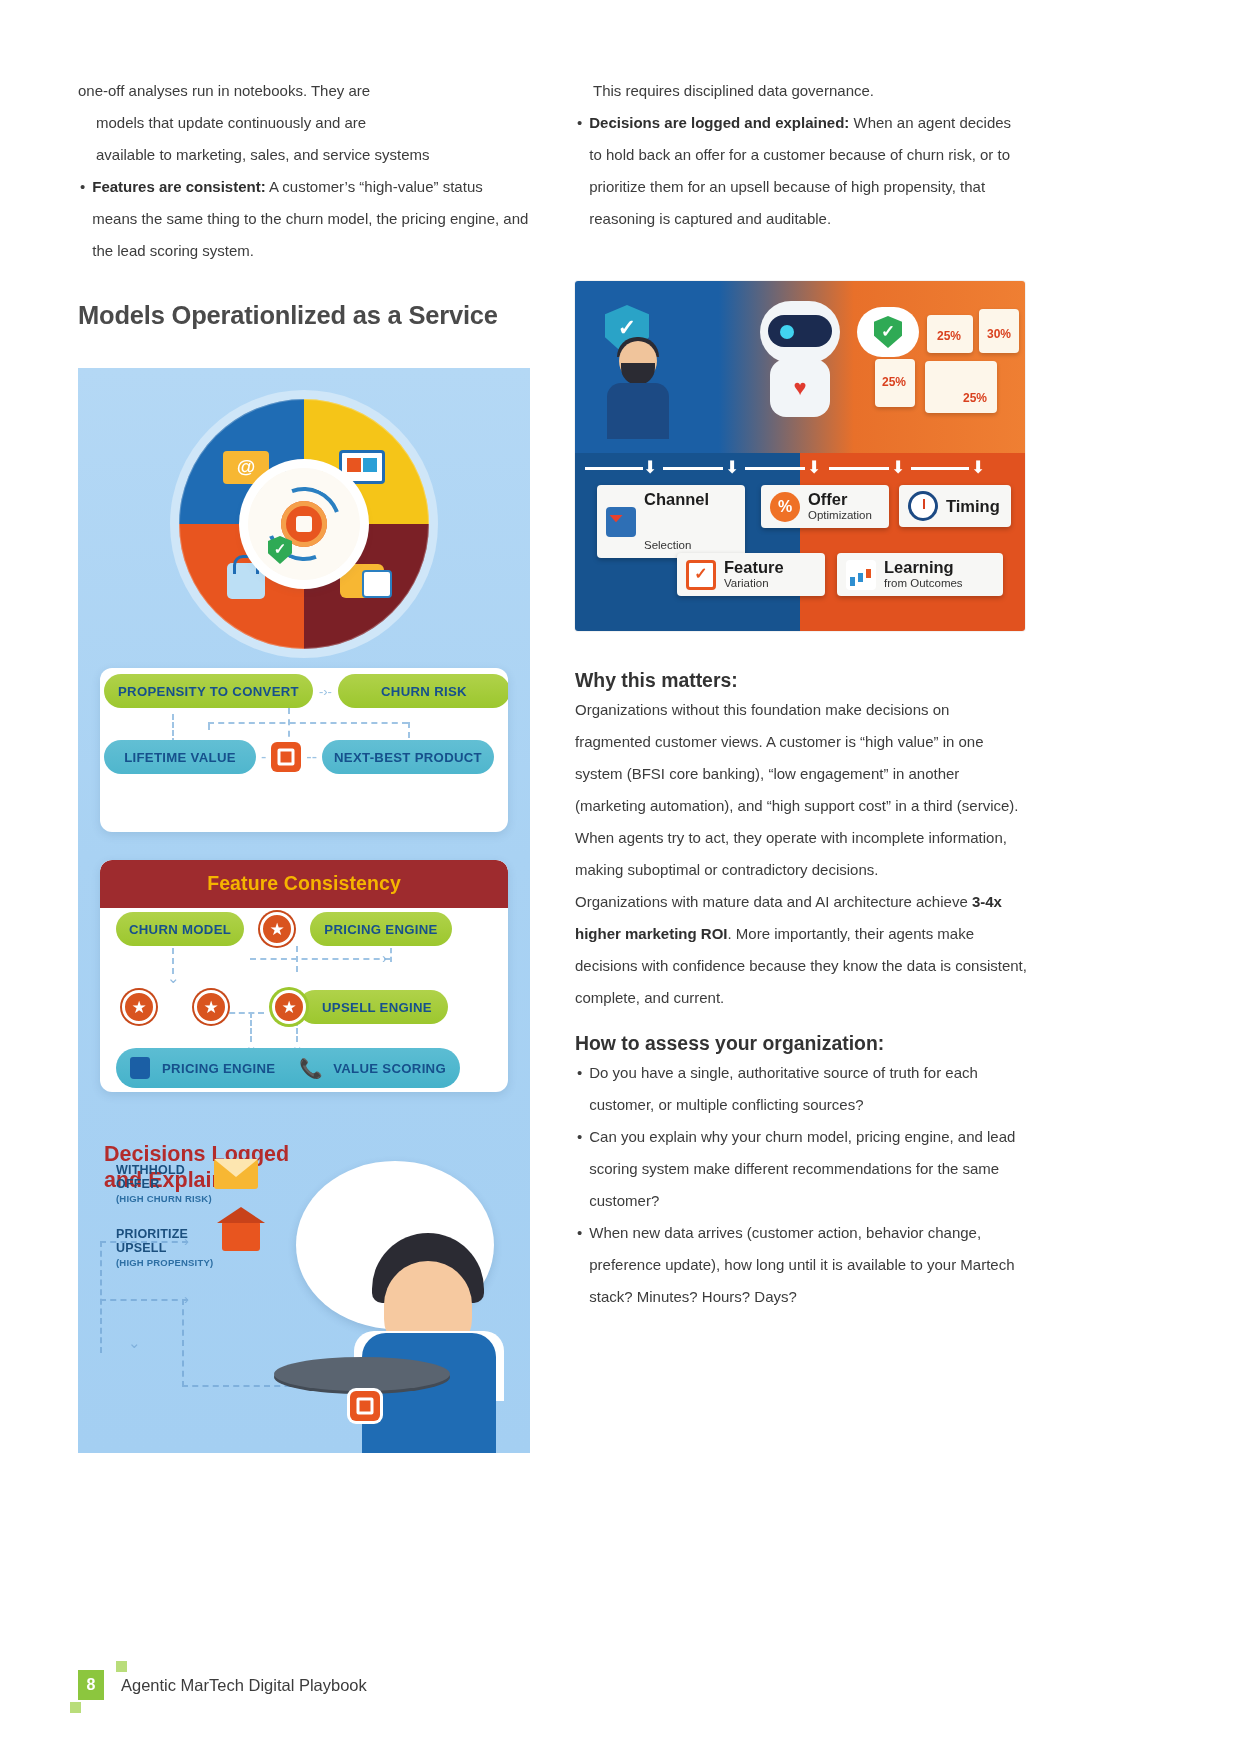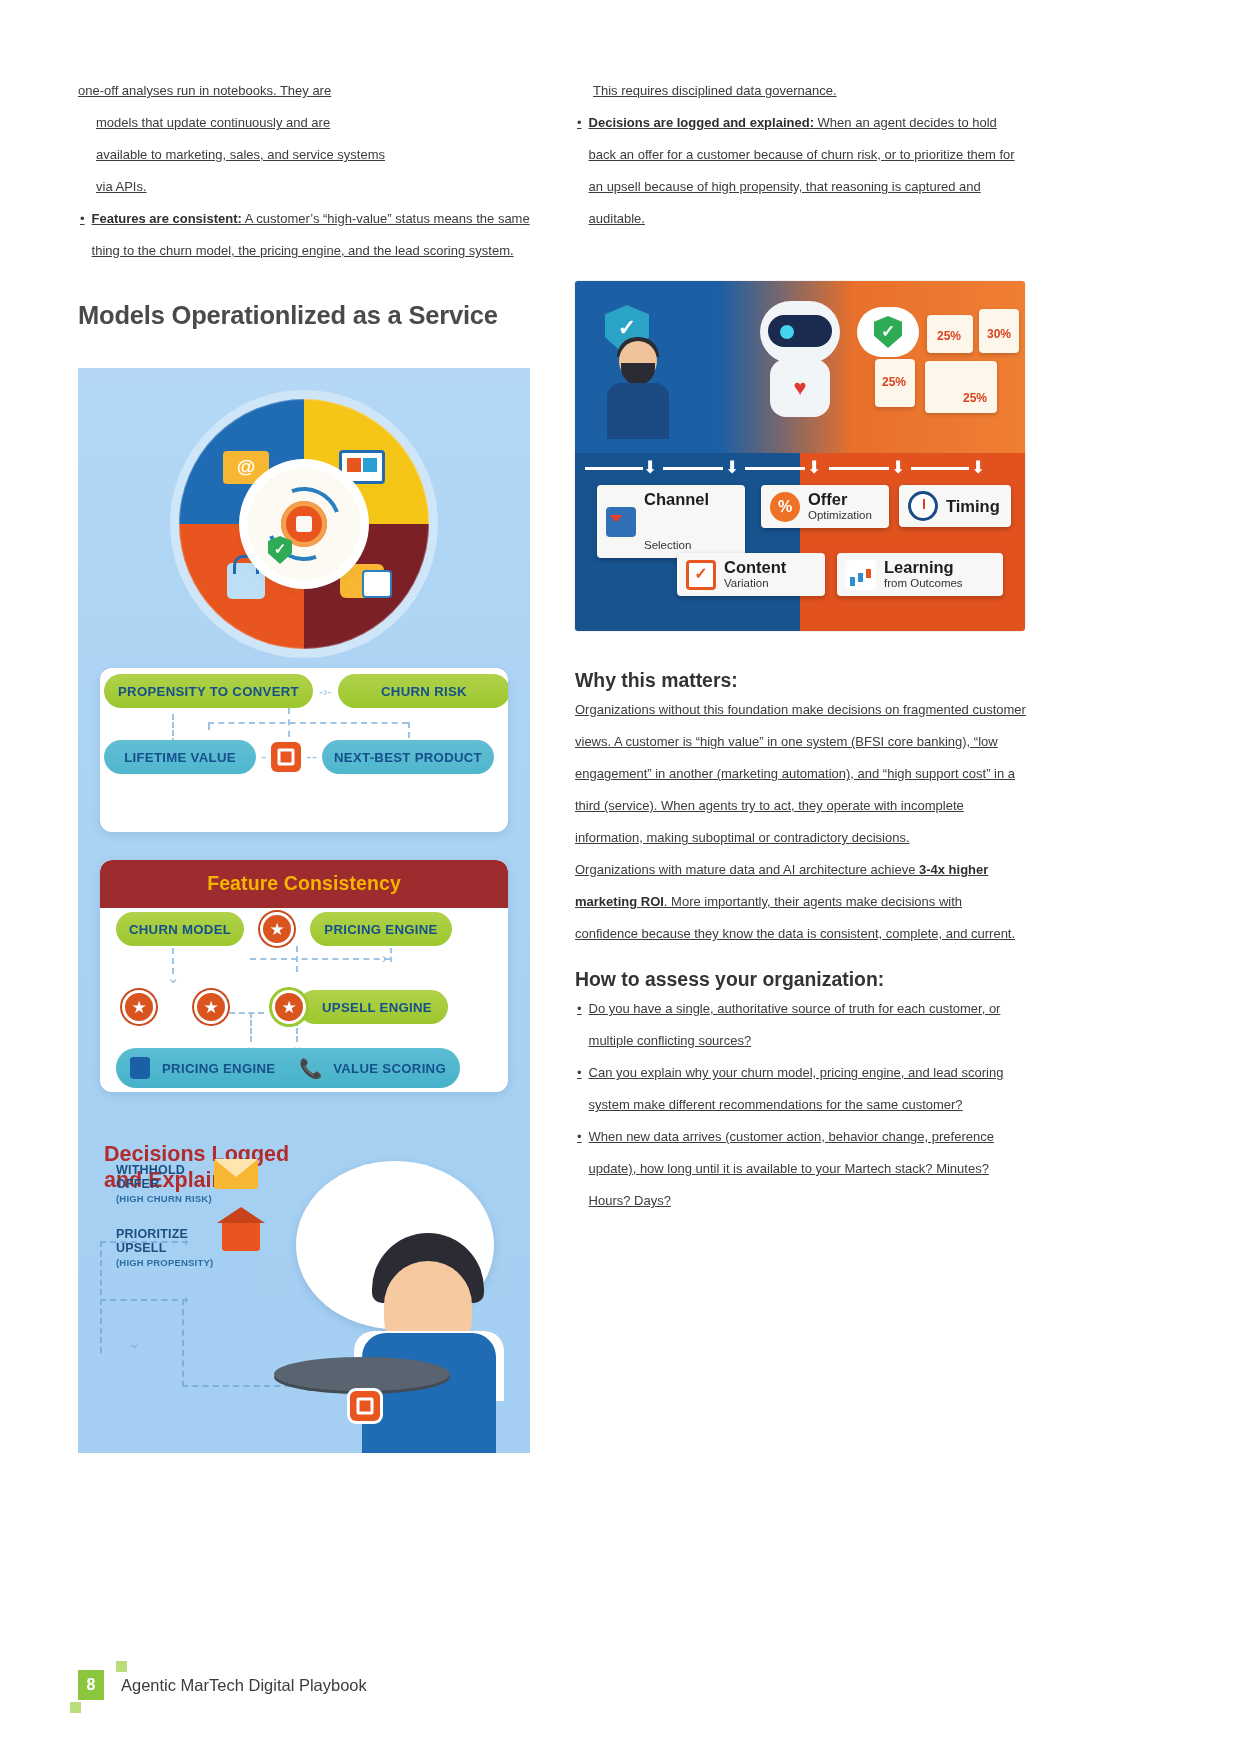--- a/index.html
+++ b/index.html
@@ -13,25 +13,24 @@
     overflow: hidden;
   }
   .page { position:absolute; inset:0; }
 
   
   .col-left  { position:absolute; left:78px;  top:75px; width:452px; }
   .col-right { position:absolute; left:575px; top:75px; width:450px; }
 
   
   .para, .bullet {
-    font-size: 13px;
+    font-size: 15px;
     line-height: 32px;
     color: #3c3c3c;
     margin: 0 0 0 0;
-    text-decoration: underline;
   }
   .para.first { padding-left:0; }
   .para.first .cont { display:block; padding-left:18px; }
   .bullet { display:flex; gap:7px; padding-left:2px; }
   .bullet .dot { flex:0 0 auto; }
   .bullet .btxt { flex:1 1 auto; }
   b, strong { font-weight: 700; color:#2f2f2f; }
 
   .h2 {
     font-size: 25.5px;
@@ -224,21 +223,20 @@
 </head>
 <body>
 
 <div class="page">
 
   <div class="col-left">
     <div class="para first">
       <span>one-off analyses run in notebooks. They are</span>
       <span class="cont">models that update continuously and are</span>
       <span class="cont">available to marketing, sales, and service systems</span>
-      <span class="cont">via APIs.</span>
     </div>
     <div class="bullet" style="margin-top:0px;">
       <span class="dot">•</span>
       <span class="btxt"><b>Features are consistent:</b><span> A customer’s “high-value” status means the same thing to the churn model, the pricing engine, and the lead scoring system.</span></span>
     </div>
     <div class="h2">Models Operationlized as a Service</div>
   </div>
 
   <div class="infographic">
 
@@ -433,21 +431,21 @@
       <span class="bxicon icon-pct">%</span>
       <span><span class="bt">Offer</span>
       <span class="bs" style="display:block;">Optimization</span></span>
     </div>
     <div class="bx" style="left:324px; top:204px; width:112px; align-items:center;">
       <span class="bxicon icon-clock"></span>
       <span class="bt">Timing</span>
     </div>
     <div class="bx" style="left:102px; top:272px; width:148px;">
       <span class="bxicon icon-check"></span>
-      <span><span class="bt">Content</span>
+      <span><span class="bt">Feature</span>
       <span class="bs" style="display:block;">Variation</span></span>
     </div>
     <div class="bx" style="left:262px; top:272px; width:166px;">
       <span class="bxicon icon-bars"></span>
       <span><span class="bt">Learning</span>
       <span class="bs" style="display:block;">from Outcomes</span></span>
     </div>
   </div>
 
   <div style="position:absolute; left:575px; top:655px; width:452px;">

